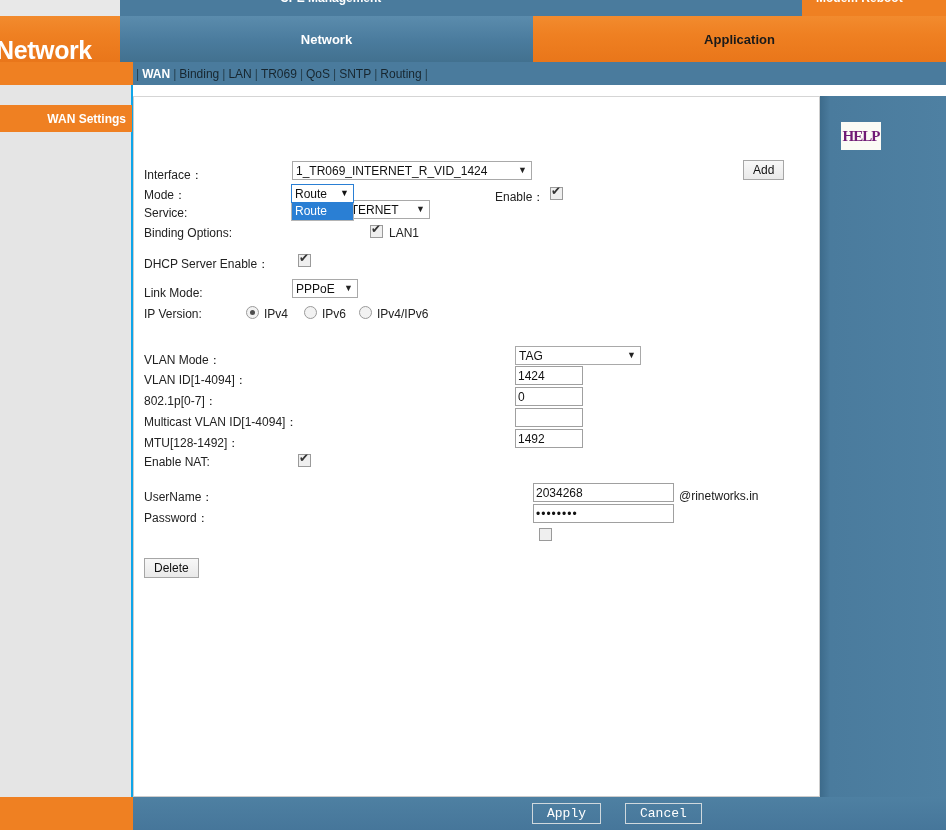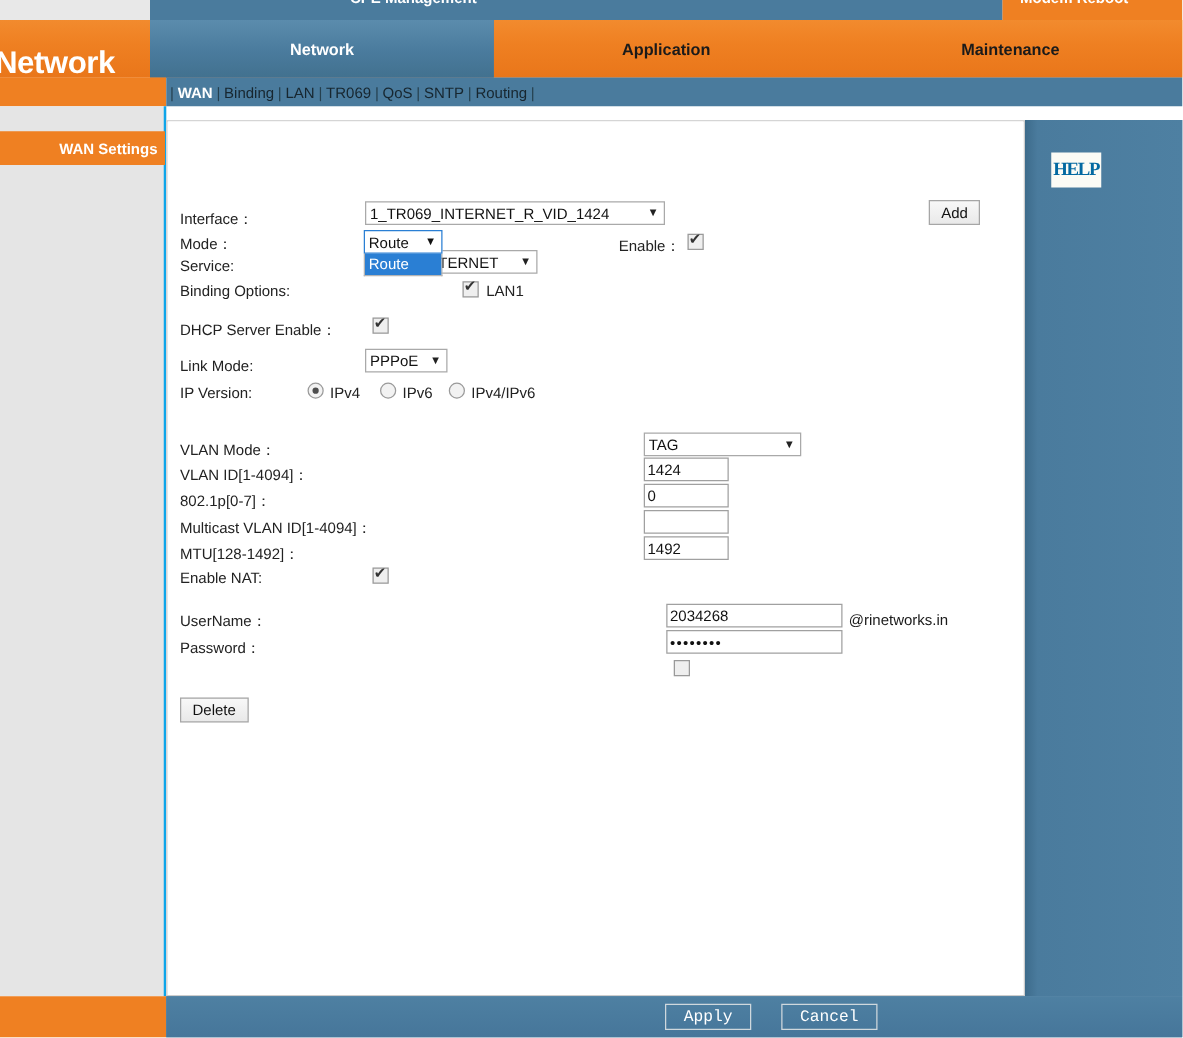--- a/index.html
+++ b/index.html
@@ -159,21 +159,21 @@
     left: 820px; top: 96px;
     width: 126px; height: 701px;
     background: #4a7b9d;
     background-image: linear-gradient(to right,#3d6b8b 0px,#4a7b9d 10px,#4e80a2 100%);
   }
   #help-btn {
     position: absolute;
     left: 21px; top: 26px;
     width: 40px; height: 28px;
     background: #fbfbf5;
-    color: #0369a1;
+    color: #701a75;
     font-family: "Liberation Serif", serif;
     font-size: 15px;
     font-weight: bold;
     display: flex;
     align-items: center;
     justify-content: center;
     cursor: pointer;
     letter-spacing: -1px;
   }
 
@@ -351,21 +351,20 @@
   </div>
 </div>
 
 <div id="header">
   <div id="brand">Network</div>
 </div>
 
 <div id="tabs">
   <div class="tab active">Network</div>
   <div class="tab">Application</div>
-  <div class="tab">Maintenance</div>
 </div>
 
 <div id="subnav-left-fill"></div>
 <div id="subnav">
   <span class="sep">|</span>
   <a class="active">WAN</a>
   <span class="sep">|</span>
   <a>Binding</a>
   <span class="sep">|</span>
   <a>LAN</a>

